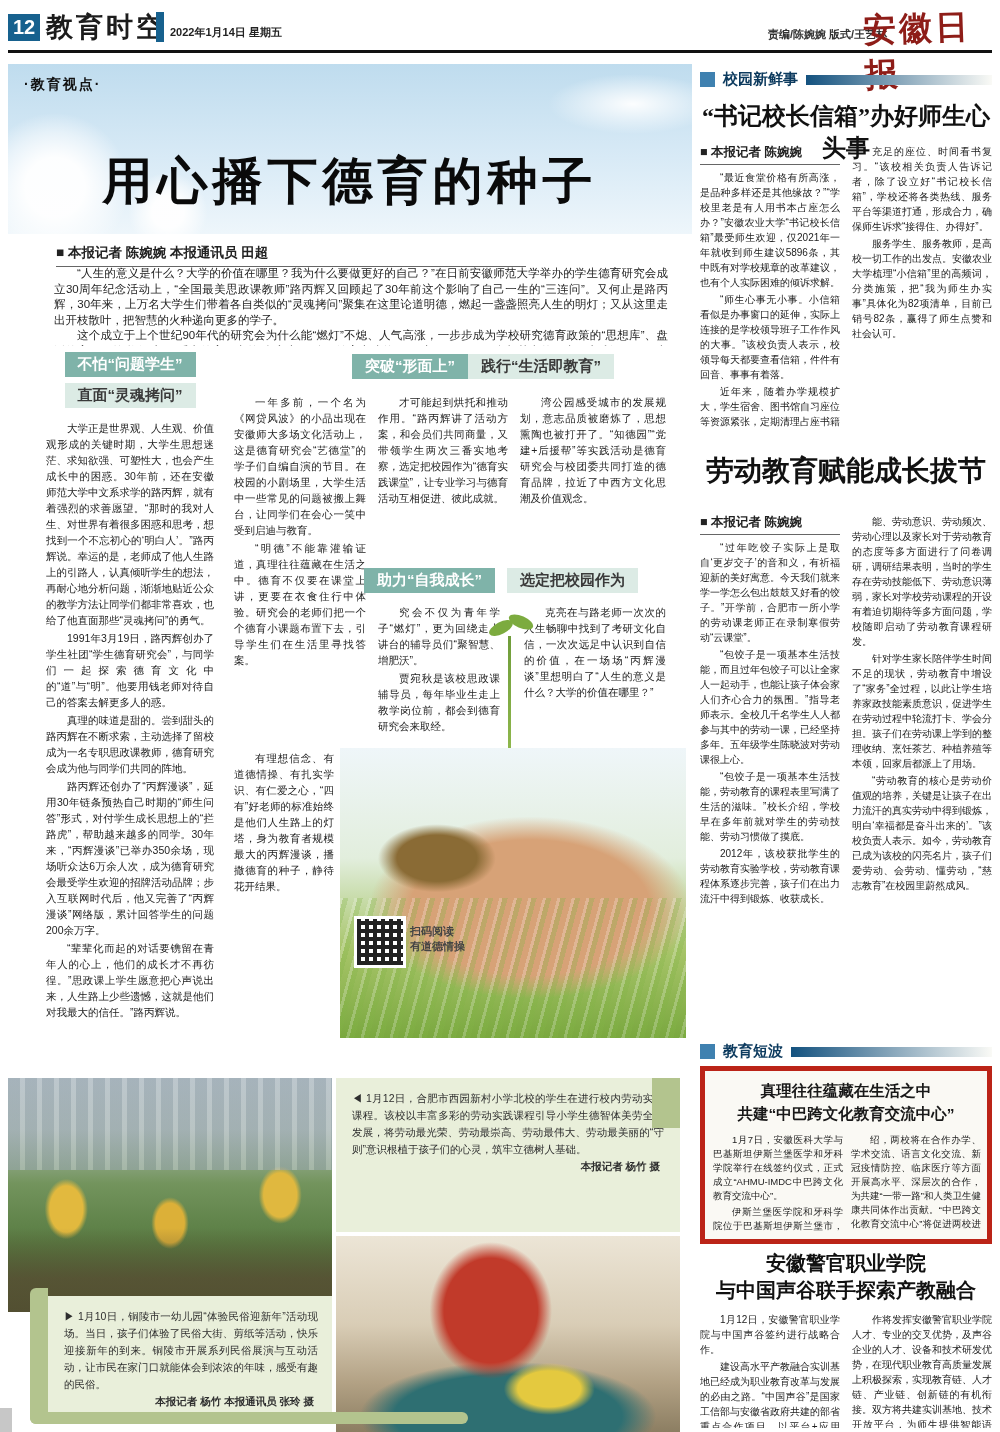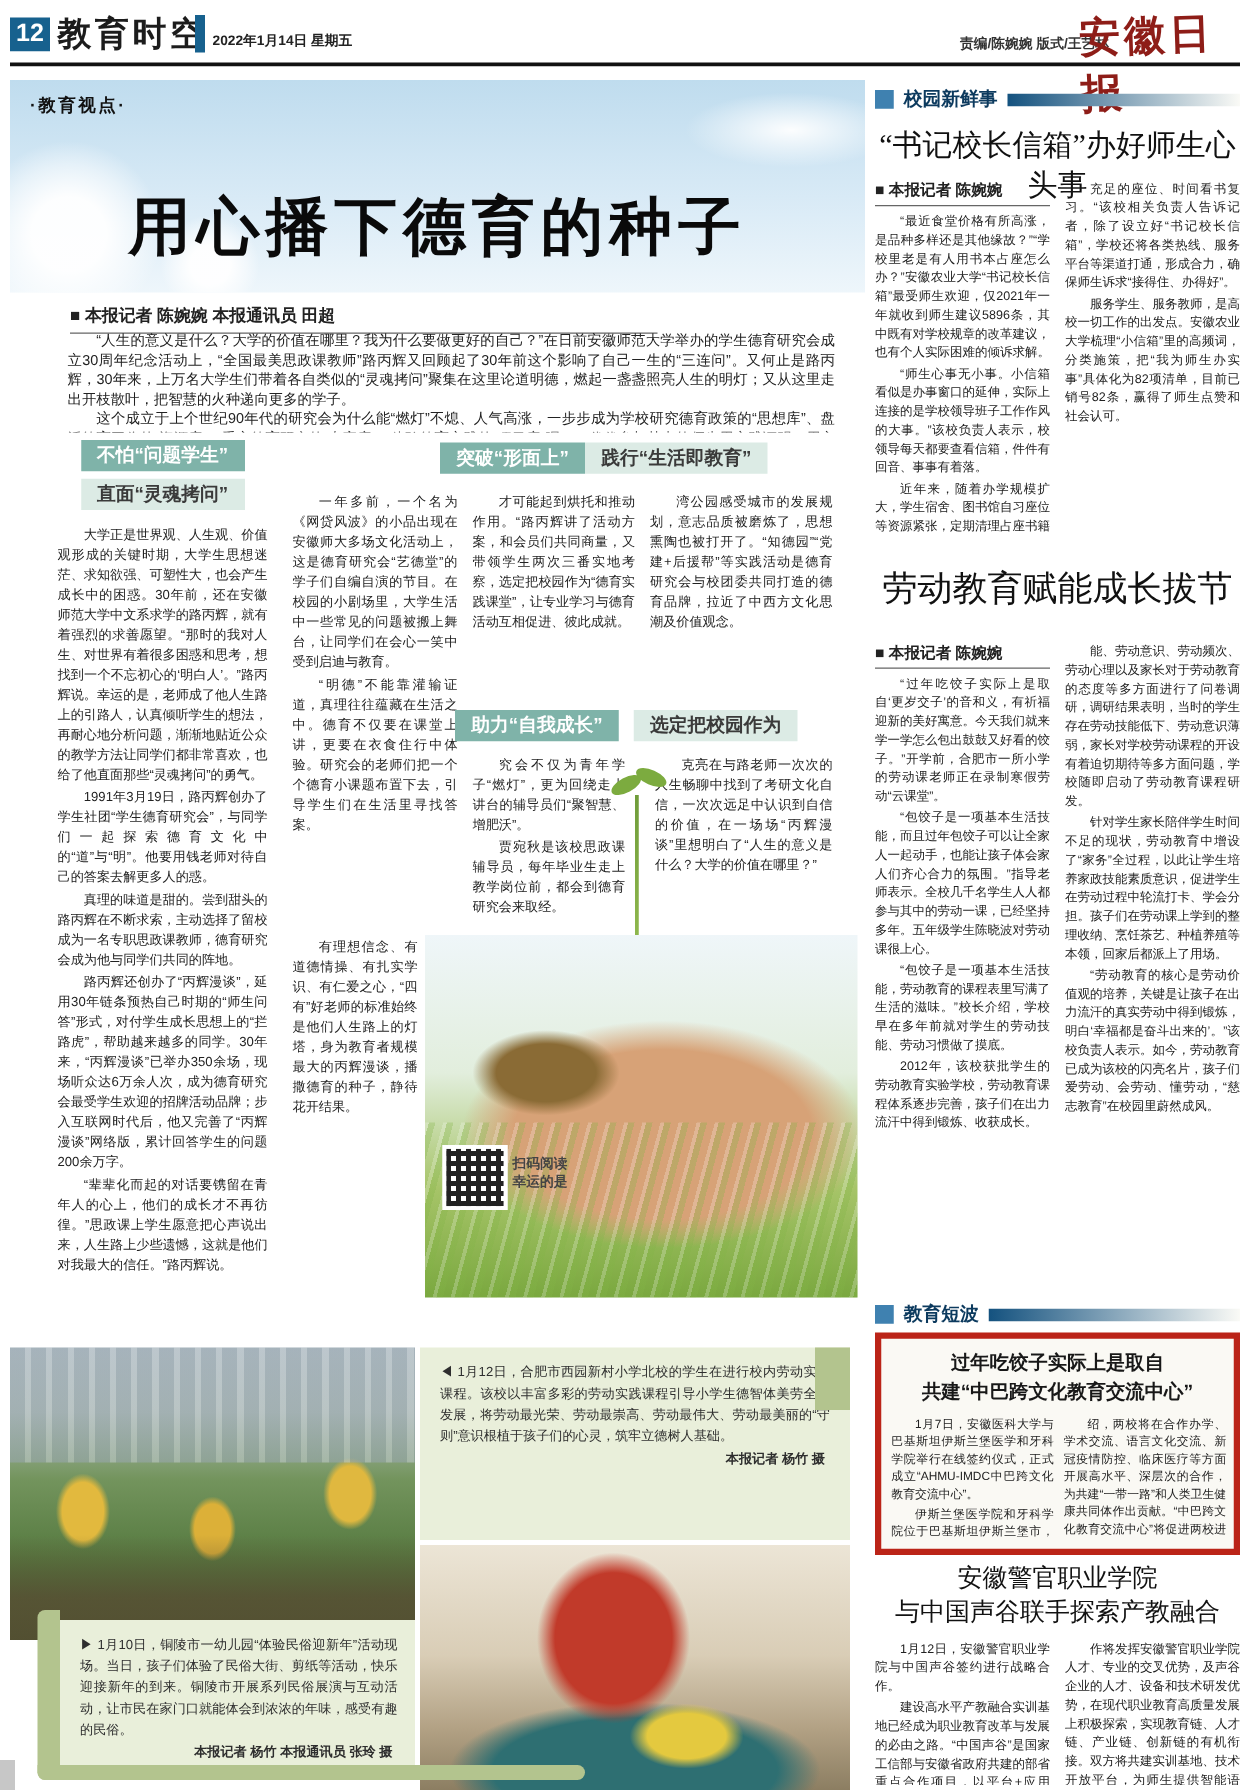--- a/index.html
+++ b/index.html
@@ -37,21 +37,21 @@
   .pill-dark{background:#7fb3a9;color:#fff;}
   .pill-light{background:#dcebe5;color:#3a3a3a;}
   .stack{display:flex;flex-direction:column;align-items:center;gap:6px;}
   .rowpills{display:flex;justify-content:center;gap:0;}
 
   
   .seclabel{display:flex;align-items:center;gap:8px;}
   .seclabel .sq{width:15px;height:15px;background:#3f81b0;}
   .seclabel .txt{font-size:15px;font-weight:bold;color:#0c3a5e;white-space:nowrap;}
   .seclabel .bar{flex:1;height:10px;background:linear-gradient(90deg,#14527f,#fafaf6);}
-  .rtitle{font-family:"Liberation Serif",serif;font-weight:400;text-align:center;color:#111;}
+  .rtitle{font-family:"Liberation Serif",serif;font-weight:700;text-align:center;color:#111;}
   .rbyline{font-size:12.5px;font-weight:bold;color:#222;border-bottom:1.5px solid #666;padding-bottom:3px;}
   .redbox{border:5px solid #bb2418;background:#faf9f4;}
   .redbox .bt{font-size:15.5px;font-weight:bold;text-align:center;line-height:23px;color:#181818;}
 
   
   .capbg{background:#e9efda;}
   .cap{font-size:10.5px;line-height:17px;color:#2e2e2e;text-align:justify;}
   .capcredit{font-size:10.5px;font-weight:bold;color:#2e2e2e;text-align:right;}
   .sage{background:#b3c48e;}
 
@@ -158,21 +158,21 @@
 
   <div class="abs stem" style="left:508px;top:636px;height:116px;"></div>
   <div class="abs leaf" style="left:488px;top:622px;transform:rotate(-28deg);"></div>
   <div class="abs leaf" style="left:508px;top:616px;transform:rotate(24deg);"></div>
 
   <div class="abs photo-hand clip" style="left:340px;top:748px;width:346px;height:290px;">
     <div class="abs grassover" style="left:0;top:150px;width:346px;height:140px;"></div>
     <div class="abs qr" style="left:14px;top:168px;"></div>
     <div class="abs qrlabel" style="left:70px;top:176px;">
       <div>扫码阅读</div>
-      <div>幸运的是</div>
+      <div>有道德情操</div>
     </div>
   </div>
 
   <div class="abs seclabel" style="left:700px;top:70px;width:292px;">
     <span class="sq"></span>
     <span class="txt">校园新鲜事</span>
     <span class="bar"></span>
   </div>
 
   <div class="abs rtitle" style="left:696px;top:100px;width:300px;font-size:24px;">“书记校长信箱”办好师生心头事</div>
@@ -201,21 +201,21 @@
       <p>“劳动教育的核心是劳动价值观的培养，关键是让孩子在出力流汗的真实劳动中得到锻炼，明白‘幸福都是奋斗出来的’。”该校负责人表示。如今，劳动教育已成为该校的闪亮名片，孩子们爱劳动、会劳动、懂劳动，“慈志教育”在校园里蔚然成风。</p>
     </div>
 
   <div class="abs seclabel" style="left:700px;top:1042px;width:292px;">
     <span class="sq"></span>
     <span class="txt">教育短波</span>
     <span class="bar"></span>
   </div>
 
   <div class="abs redbox" style="left:700px;top:1066px;width:282px;height:168px;">
-    <div class="bt" style="margin-top:8px;">过年吃饺子实际上是取自</div>
+    <div class="bt" style="margin-top:8px;">真理往往蕴藏在生活之中</div>
     <div class="bt">共建“中巴跨文化教育交流中心”</div>
     <div class="abs cols body-xs clip" style="left:8px;top:62px;width:130px;height:98px;">
         <p>1月7日，安徽医科大学与巴基斯坦伊斯兰堡医学和牙科学院举行在线签约仪式，正式成立“AHMU-IMDC中巴跨文化教育交流中心”。</p>
         <p>伊斯兰堡医学院和牙科学院位于巴基斯坦伊斯兰堡市，始建于2007年，其临床医学、牙科、护理等专业为优势学科。据安徽医科大学负责人介</p>
       </div>
     <div class="abs cols body-xs clip" style="left:146px;top:62px;width:130px;height:98px;">
         <p>绍，两校将在合作办学、学术交流、语言文化交流、新冠疫情防控、临床医疗等方面开展高水平、深层次的合作，为共建“一带一路”和人类卫生健康共同体作出贡献。“中巴跨文化教育交流中心”将促进两校进行语言文化交流和跨文化人才的培养，推动文化交流互鉴，深化中巴传统友谊。（汪希）</p>
       </div>
   </div>
 

